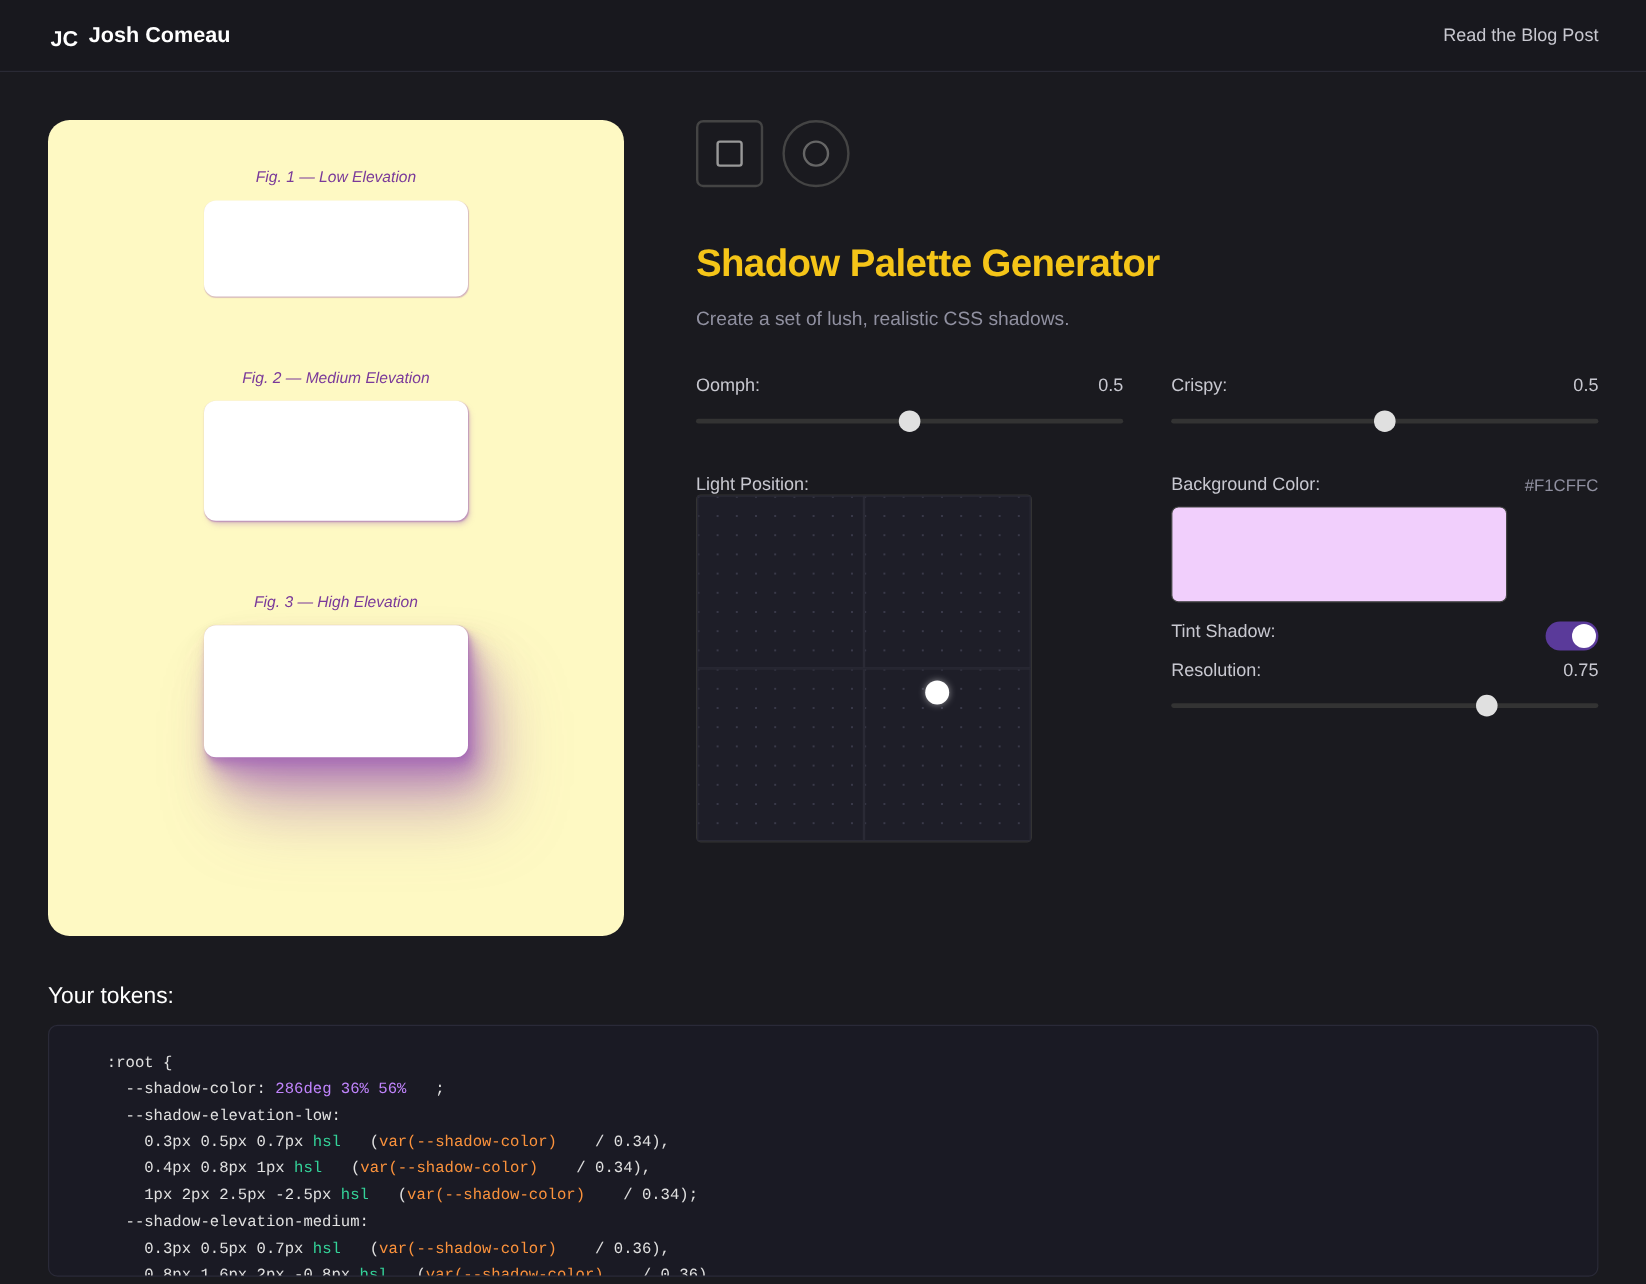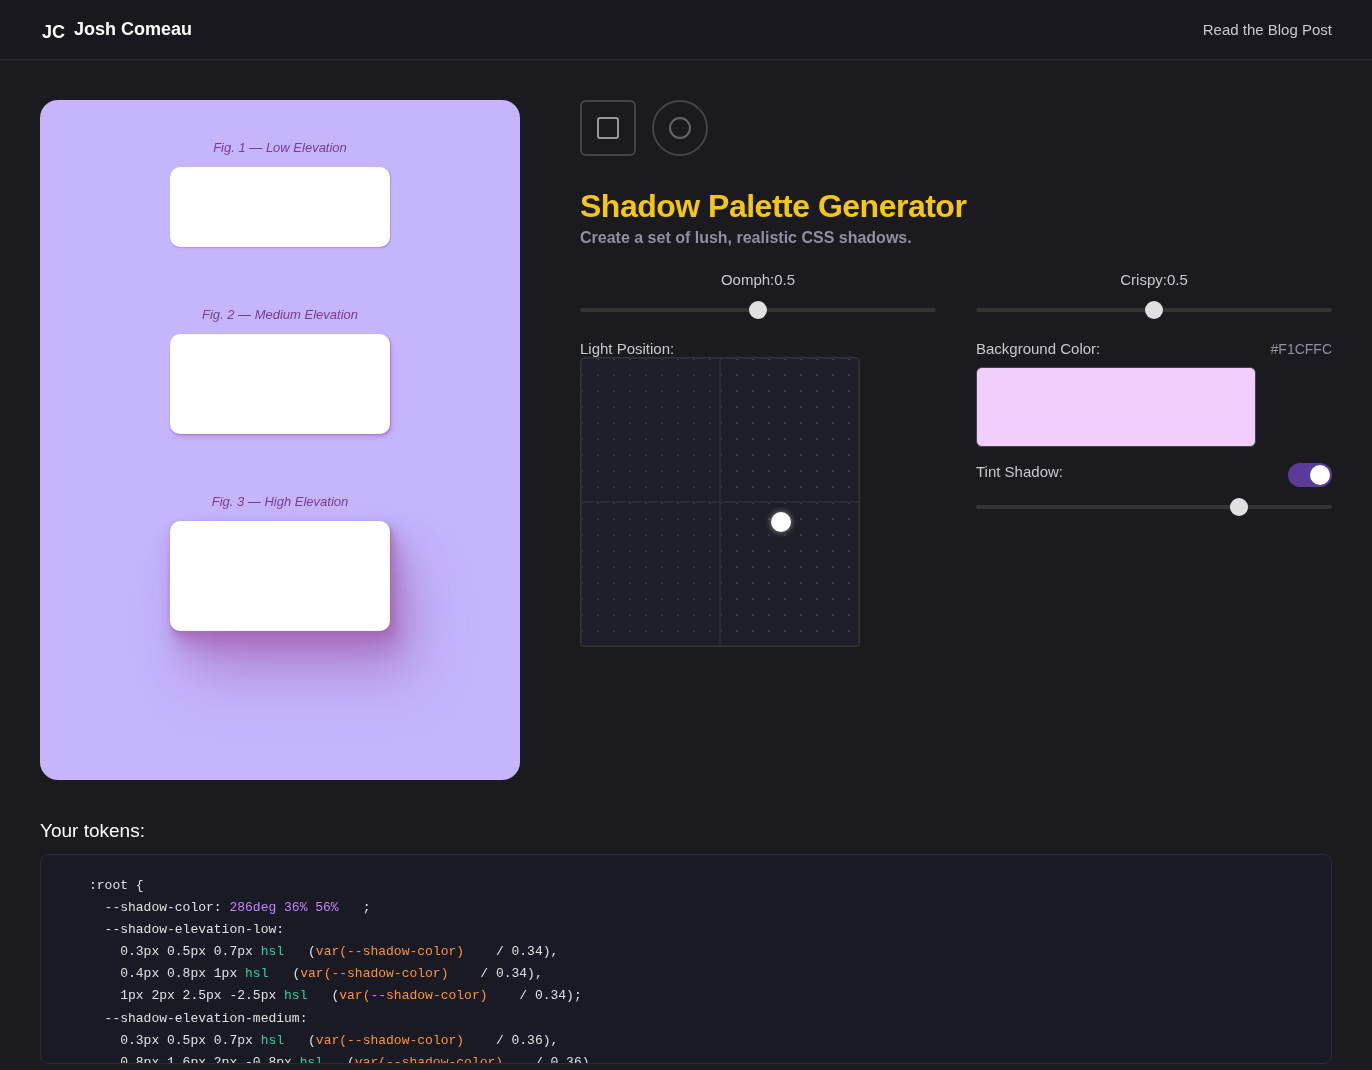--- a/index.html
+++ b/index.html
@@ -100,21 +100,21 @@
                   16.7px 33.4px 42px -2.1px hsl(286deg 36% 56% / 0.34),
                   24px 48px 60.5px -2.5px hsl(286deg 36% 56% / 0.34);
     }
 
     
     .controls-panel {
       flex: 1;
       padding: 0 0 0 60px;
       display: flex;
       flex-direction: column;
-      gap: 24px;
+      gap: 37px;
     }
 
     
     .shape-selector {
       display: flex;
       gap: 16px;
       margin-bottom: 8px;
     }
     .shape-btn {
       width: 56px;
@@ -133,35 +133,34 @@
     
     .app-title {
       font-size: 32px;
       font-weight: 800;
       color: #f5c518;
       letter-spacing: -0.5px;
     }
     .app-subtitle {
       color: #9090a0;
       font-size: 16px;
-      margin-top: 4px;
-      font-weight: bold;
+      margin-top: 20px;
     }
 
     
     .sliders-row {
       display: flex;
       gap: 40px;
     }
     .slider-group {
       flex: 1;
     }
     .slider-label-row {
       display: flex;
-      justify-content: center;
+      justify-content: space-between;
       align-items: center;
       margin-bottom: 10px;
     }
     .slider-label {
       color: #c8c8d0;
       font-size: 15px;
     }
     .slider-value {
       color: #c8c8d0;
       font-size: 15px;
@@ -327,21 +326,21 @@
       <text x="2" y="22" font-size="18" fill="white" font-weight="700">J</text>
       <text x="12" y="22" font-size="18" fill="white" font-weight="700">C</text>
     </svg>
     <span>Josh Comeau</span>
   </div>
   <a class="read-blog-link" href="#">Read the Blog Post</a>
 </header>
 
 <div class="main">
 
-  <div class="preview-panel" style="background: #c4b5fd;">
+  <div class="preview-panel" style="background: #fef9c3;">
 
     <div class="preview-item">
       <div class="preview-label">Fig. 1 — Low Elevation</div>
       <div class="preview-card preview-card-low"></div>
     </div>
 
     <div class="preview-item">
       <div class="preview-label">Fig. 2 — Medium Elevation</div>
       <div class="preview-card preview-card-medium"></div>
     </div>
@@ -422,20 +421,24 @@
         <div class="bg-color-swatch" style="background: #f1cffc;"></div>
 
         <div class="tint-row">
           <span class="tint-label">Tint Shadow:</span>
           <div class="toggle">
             <div class="toggle-knob"></div>
           </div>
         </div>
 
         <div class="resolution-row">
+          <div class="slider-label-row">
+            <span class="slider-label">Resolution:</span>
+            <span class="slider-value">0.75</span>
+          </div>
           <input type="range" min="0" max="100" value="75" style="">
         </div>
       </div>
 
     </div>
 
   </div>
 </div>
 
 <div class="tokens-section">

